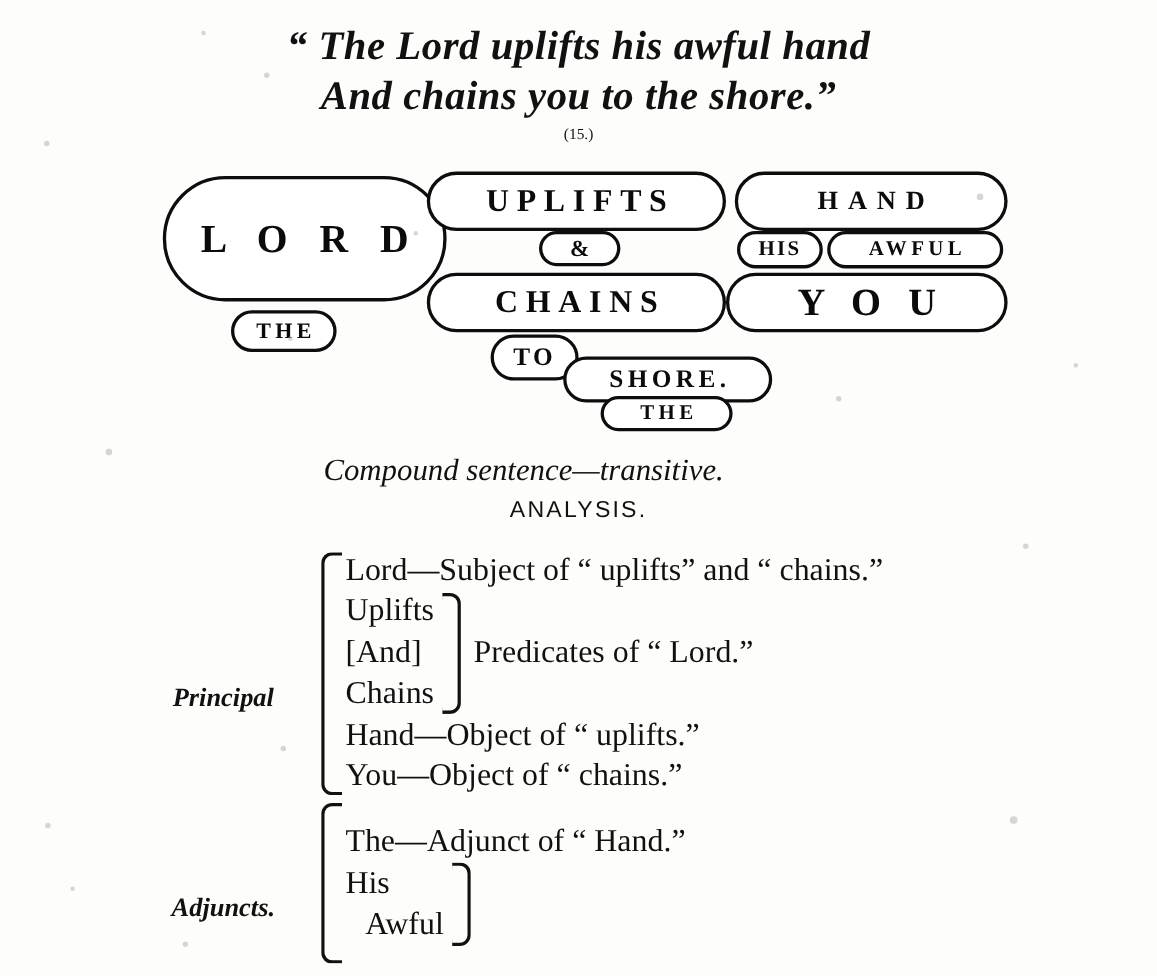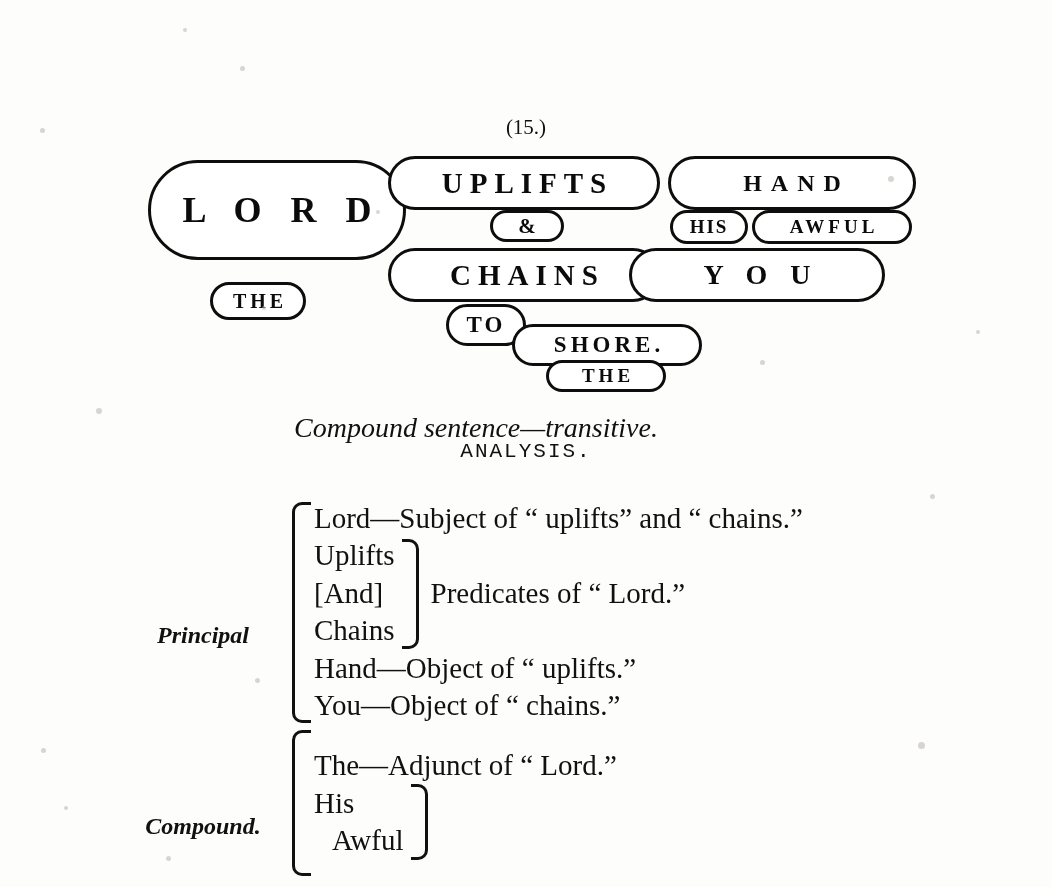--- a/index.html
+++ b/index.html
@@ -32,21 +32,21 @@
     letter-spacing: 0.5px;
   }
   .epigraph .line { white-space: nowrap; }
 
   .figure-number {
     position: absolute;
     left: 0;
     top: 115px;
     width: 1052px;
     text-align: center;
-    font-size: 21px;
+    font-size: 14px;
     font-family: "Liberation Serif", serif;
   }
 
   
   .diagram {
     position: absolute;
     left: 0;
     top: 148px;
     width: 1052px;
     height: 250px;
@@ -60,21 +60,21 @@
     align-items: center;
     justify-content: center;
     font-family: "Liberation Serif", serif;
     font-weight: bold;
     color: #0b0b0b;
     white-space: nowrap;
   }
 
   .n-lord {
     left: 148px; top: 12px;
-    width: 258px; height: 100px;
+    width: 258px; height: 114px;
     border-radius: 60px;
     font-size: 36px;
     letter-spacing: 10px;
     padding-left: 10px;
   }
   .n-the-lord {
     left: 210px; top: 134px;
     width: 96px; height: 38px;
     border-radius: 19px;
     font-size: 20px;
@@ -120,24 +120,24 @@
   }
   .n-awful {
     left: 752px; top: 62px;
     width: 160px; height: 34px;
     border-radius: 17px;
     font-size: 19px;
     letter-spacing: 4px;
     padding-left: 4px;
   }
   .n-you {
-    left: 629px; top: 100px;
+    left: 660px; top: 100px;
     width: 256px; height: 54px;
     border-radius: 27px;
-    font-size: 28px;
+    font-size: 35px;
     letter-spacing: 8px;
     padding-left: 8px;
   }
   .n-to {
     left: 446px; top: 156px;
     width: 80px; height: 42px;
     border-radius: 21px;
     font-size: 23px;
     letter-spacing: 3px;
   }
@@ -166,26 +166,26 @@
     width: 952px;
     text-align: center;
     font-style: italic;
     font-size: 28px;
     font-family: "Liberation Serif", serif;
   }
 
   .analysis-head {
     position: absolute;
     left: 0;
-    top: 440px;
+    top: 452px;
     width: 1052px;
     text-align: center;
     font-size: 21px;
     letter-spacing: 2px;
-    font-family: Liberation Mono, monospace;
+    font-family: Liberation Sans, sans-serif;
   }
 
   
   .analysis {
     position: absolute;
     left: 118px;
     top: 500px;
     width: 900px;
   }
   .group {
@@ -261,20 +261,24 @@
     background: #b9b5ad;
     border-radius: 50%;
     opacity: .55;
   }
 </style>
 </head>
 <body>
 
 <div id="page">
 
+  <div class="epigraph">
+    <div class="line">“ The Lord uplifts his awful hand</div>
+    <div class="line">And chains you to the shore.”</div>
+  </div>
 
   <div class="figure-number">(15.)</div>
 
   <div class="diagram">
     <div class="node n-lord">L O R D</div>
     <div class="node n-the-lord">THE</div>
     <div class="node n-uplifts">UPLIFTS</div>
     <div class="node n-amp">&amp;</div>
     <div class="node n-chains">CHAINS</div>
     <div class="node n-hand">HAND</div>
@@ -311,27 +315,27 @@
           </div>
           <div class="sub-tail">Predicates of “ Lord.”</div>
         </div>
         <div class="item">Hand—Object of “ uplifts.”</div>
         <div class="item">You—Object of “ chains.”</div>
       </div>
     </div>
 
     <div class="group">
       <div class="group-label">
-        <div>Compound.</div>
+        <div>Adjuncts.</div>
       </div>
       <div class="big-brace">
         <div class="bar" style="height:140px;"></div>
       </div>
       <div class="items">
-        <div class="item">The—Adjunct of “ Lord.”</div>
+        <div class="item">The—Adjunct of “ Hand.”</div>
         <div class="sub-braced">
           <div class="sub-list">
             <div class="item">His</div>
             <div class="item indent">Awful</div>
           </div>
           <div class="sub-brace">
             <div class="bar" style="height:70px;"></div>
           </div>
         </div>
       </div>

